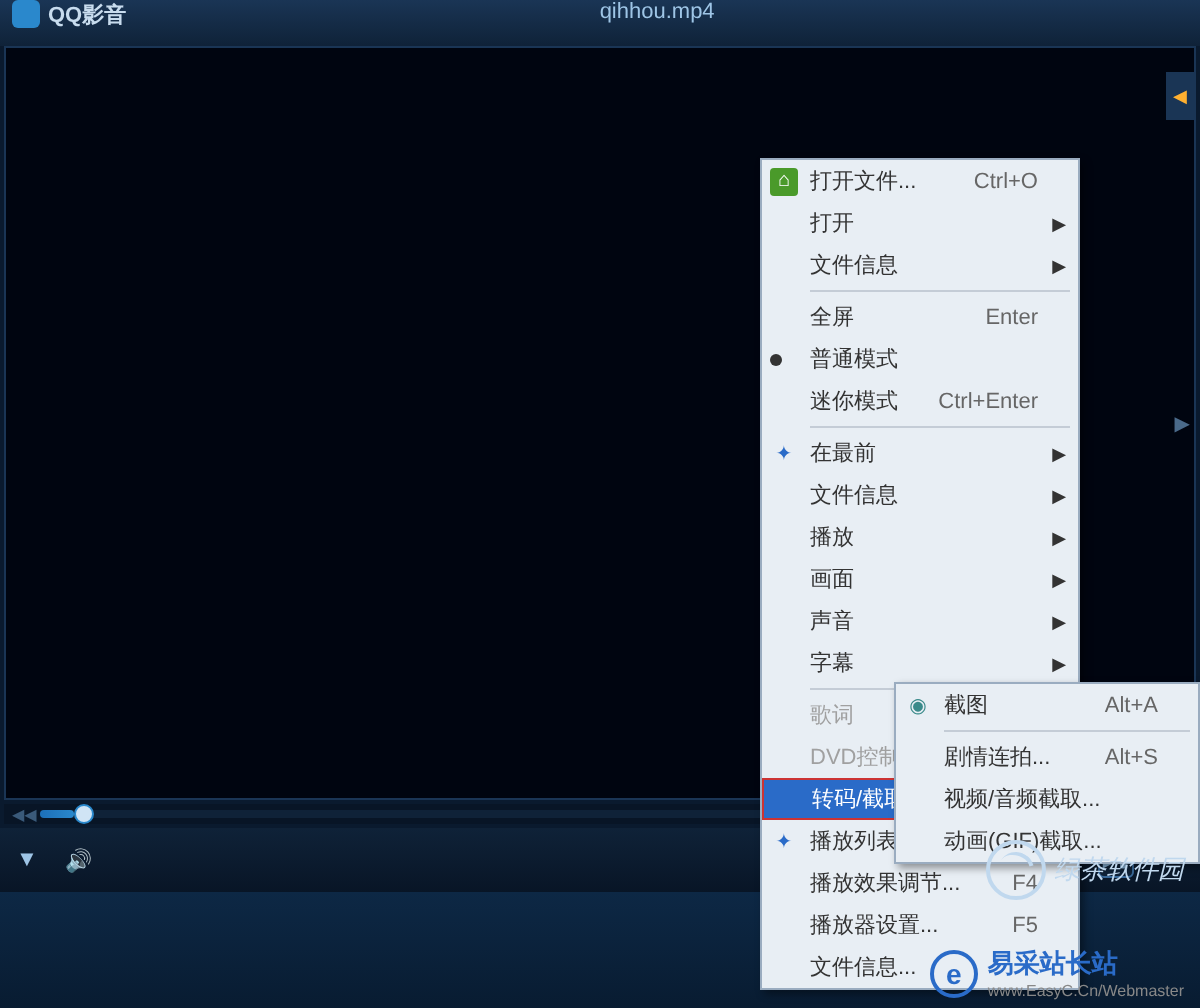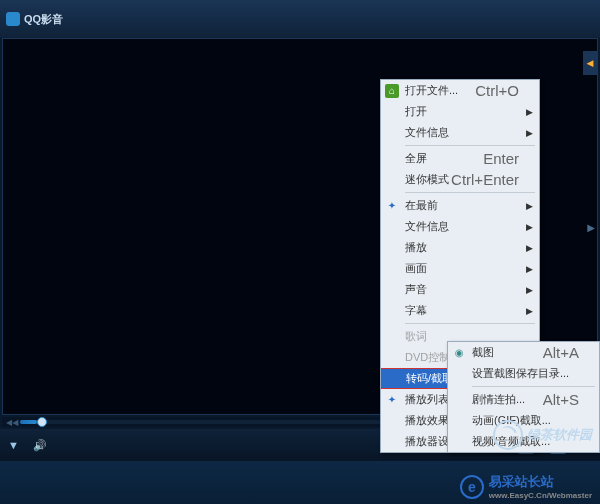--- a/index.html
+++ b/index.html
@@ -1,19 +1,19 @@
 <!DOCTYPE html>
 <html><head>
 <meta charset="utf-8">
 <style>
 * { margin: 0; padding: 0; box-sizing: border-box; font-family: "Microsoft YaHei", SimSun, Arial, sans-serif; }
 
 body { width: 600px; height: 504px; background: #0a1a2e; overflow: hidden; position: relative; }
 
-.titlebar { height: 38px; background: linear-gradient(to bottom, #1a3555, #0f2238); display: flex; align-items: center; padding: 0 6px; color: #c8dcee; font-size: 11px; }
+.titlebar { height: 23px; background: linear-gradient(to bottom, #1a3555, #0f2238); display: flex; padding: 0 6px; color: #c8dcee; font-size: 11px; }
 .titlebar .app-icon { width: 14px; height: 14px; border-radius: 3px; background: #2a88cc; margin-right: 4px; display: inline-block; }
 .titlebar .app-name { font-weight: bold; }
 .titlebar .file-name { flex: 1; text-align: center; color: #9ec5e6; }
 
 .player-area { position: relative; height: 377px; background: #000510; border: 1px solid #1a3555; margin: 0 2px; }
 .side-tab { position: absolute; top: 12px; right: 0; width: 14px; height: 24px; background: #1a3555; display: flex; align-items: center; justify-content: center; color: #ffb030; font-size: 9px; }
 .side-chevron { position: absolute; right: 2px; top: 50%; transform: translateY(-50%); color: #4a6a8a; font-size: 10px; }
 
 .seekbar { height: 10px; background: #081526; margin: 2px; display: flex; align-items: center; position: relative; }
 .seek-track { flex: 1; height: 4px; background: #0f2238; border-radius: 2px; margin: 0 18px; position: relative; }
@@ -28,43 +28,44 @@
 
 .bottom-strip { height: 61px; background: linear-gradient(to bottom, #0d2845, #081b30); }
 
 
 .menu { position: absolute; background: #e8eef4; border: 1px solid #9aacc0; font-size: 11px; color: #333; box-shadow: 2px 2px 4px rgba(0,0,0,0.4); }
 .menu-1 { left: 380px; top: 79px; width: 160px; }
 .menu-2 { left: 447px; top: 341px; width: 153px; }
 .menu-row { height: 21px; display: flex; align-items: center; padding: 0 20px 0 24px; position: relative; cursor: default; }
 .menu-row.disabled { color: #a0a0a0; }
 .menu-row.highlighted { background: #2a6bc8; color: #fff; border: 1px solid #c33; }
-.menu-row .shortcut { margin-left: auto; font-size: 15px; color: #666; }
+.menu-row .shortcut { margin-left: auto; font-size: 11px; color: #666; }
 .menu-row .sub-arrow { position: absolute; right: 6px; font-size: 9px; }
 .menu-sep { height: 1px; background: #c4ccd6; margin: 2px 4px 2px 24px; }
 .menu-icon-col { position: absolute; left: 4px; width: 14px; height: 14px; display: flex; align-items: center; justify-content: center; font-size: 10px; }
 .mi-green { background: #4a9a2a; color: #fff; border-radius: 2px; }
 .mi-dot { width: 6px; height: 6px; border-radius: 50%; background: #333; }
 .mi-blue { color: #2a6bc8; }
 .mi-cam { color: #3a8a8a; }
 
 
-.wm1 { position: absolute; right: 8px; bottom: 54px; display: flex; align-items: center; gap: 4px; color: #c0d8ee; font-size: 13px; font-style: italic; font-weight: bold; }
+.wm1 { position: absolute; right: 8px; bottom: 54px; display: flex; align-items: center; gap: 4px; color: #c0d8ee; font-size: 13px; font-style: italic; }
 .wm1-icon { width: 30px; height: 30px; border: 2px solid #c0d8ee; border-radius: 50%; position: relative; overflow: hidden; }
 .wm1-icon::after { content: ""; position: absolute; inset: 4px; border-top: 2px solid #c0d8ee; border-right: 2px solid transparent; border-radius: 50%; transform: rotate(30deg); }
 .wm2 { position: absolute; right: 8px; bottom: 4px; display: flex; align-items: center; gap: 5px; color: #2a6bc8; font-size: 13px; font-weight: bold; }
 .wm2-icon { width: 24px; height: 24px; border: 2px solid #2a6bc8; border-radius: 50%; display: flex; align-items: center; justify-content: center; font-size: 14px; }
-.wm2-sub { font-size: 8px; color: #888; font-weight: bold; display: block; }
+.wm2-sub { font-size: 8px; color: #888; font-weight: normal; display: block; }
 </style>
 </head>
 <body>
 
 <div class="titlebar">
   <span class="app-icon"></span>
   <span class="app-name">QQ影音</span>
+  <span class="file-name">qihhou.mp4</span>
 </div>
 
 <div class="player-area">
   <div class="side-tab">◀</div>
   <div class="side-chevron">▶</div>
 </div>
 
 <div class="seekbar">
   <span class="seek-arrow" style="left:4px">◀◀</span>
   <div class="seek-track">
@@ -100,20 +101,24 @@
     <div class="menu-row">
       <span>文件信息</span>
       <span class="sub-arrow">▶</span>
     </div>
     <div class="menu-sep"></div>
     <div class="menu-row">
       <span>全屏</span>
       <span class="shortcut">Enter</span>
     </div>
     <div class="menu-row">
+      <span class="menu-icon-col mi-dot"></span>
+      <span>普通模式</span>
+    </div>
+    <div class="menu-row">
       <span>迷你模式</span>
       <span class="shortcut">Ctrl+Enter</span>
     </div>
     <div class="menu-sep"></div>
     <div class="menu-row">
       <span class="menu-icon-col mi-blue">✦</span>
       <span>在最前</span>
       <span class="sub-arrow">▶</span>
     </div>
     <div class="menu-row">
@@ -154,41 +159,41 @@
       <span class="shortcut">F3</span>
     </div>
     <div class="menu-row">
       <span>播放效果调节...</span>
       <span class="shortcut">F4</span>
     </div>
     <div class="menu-row">
       <span>播放器设置...</span>
       <span class="shortcut">F5</span>
     </div>
+    <div class="menu-row">
+      <span>文件信息...</span>
+    </div>
   </div>
 
 <div class="menu menu-2" id="menu2">
     <div class="menu-row">
       <span class="menu-icon-col mi-cam">◉</span>
       <span>截图</span>
       <span class="shortcut">Alt+A</span>
     </div>
-    <div class="menu-row">
-      <span>设置截图保存目录...</span>
-    </div>
     <div class="menu-sep"></div>
     <div class="menu-row">
       <span>剧情连拍...</span>
       <span class="shortcut">Alt+S</span>
     </div>
     <div class="menu-row">
+      <span>视频/音频截取...</span>
+    </div>
+    <div class="menu-row">
       <span>动画(GIF)截取...</span>
-    </div>
-    <div class="menu-row">
-      <span>视频/音频截取...</span>
     </div>
   </div>
 
 <div class="wm1">
   <span class="wm1-icon"></span>
   <span>绿茶软件园</span>
 </div>
 <div class="wm2">
   <span class="wm2-icon">e</span>
   <span>

